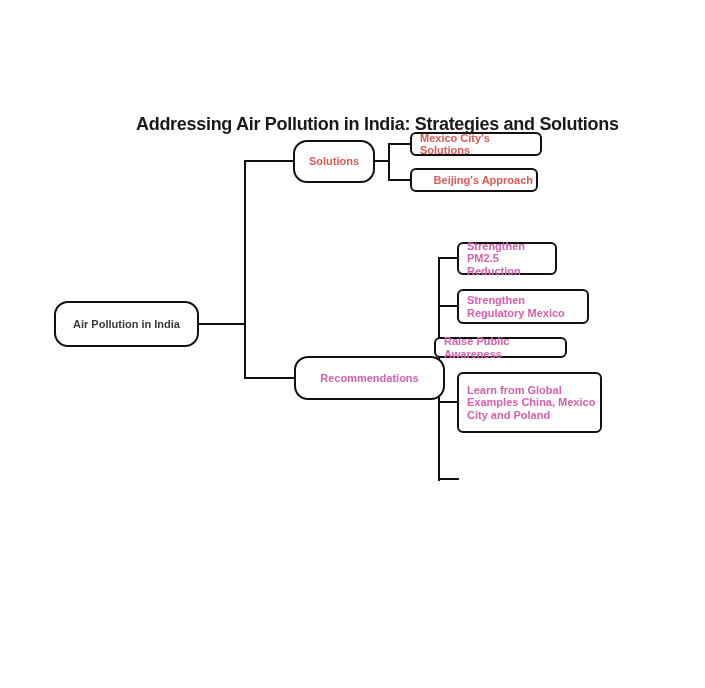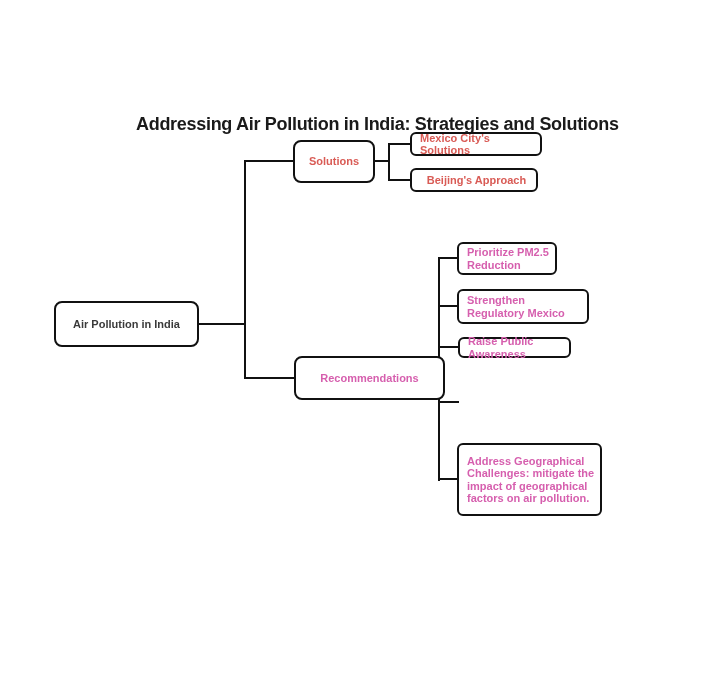--- a/index.html
+++ b/index.html
@@ -37,24 +37,24 @@
     box-sizing: border-box;
     background: var(--color-background, #ffffff);
     border: 2px solid var(--color-border, #111111);
     display: flex;
     align-items: center;
     font-weight: bold;
     font-size: 11px;
     line-height: 1.12;
     cursor: default;
   }
-  .node.big { border-radius: 8px; }
+  .node.big { border-radius: 14px; }
   .node.small { border-radius: 6px; }
   .node.center { justify-content: center; text-align: center; }
-  .node.left { justify-content: center; text-align: left; padding-left: 8px; padding-right: 3px; }
+  .node.left { justify-content: flex-end; text-align: left; padding-left: 8px; padding-right: 3px; }
   .node.root-style   { color: var(--color-root-text, #3a3a3a); }
   .node.solutions-style { color: var(--color-solutions, #d95b55); }
   .node.recommendations-style { color: var(--color-recommendations, #d65fae); }
 </style>
 </head>
 <body>
 
 <div class="canvas">
 
   <h1 class="title">Addressing Air Pollution in India: Strategies and Solutions</h1>
@@ -91,29 +91,29 @@
 
   <div class="node small left solutions-style" style="left:410px; top:168px; width:128px; height:24px">
     <span>Beijing's Approach</span>
   </div>
 
   <div class="node big center recommendations-style" style="left:294px; top:356px; width:151px; height:44px">
     <span>Recommendations</span>
   </div>
 
   <div class="node small left recommendations-style" style="left:457px; top:242px; width:100px; height:33px">
-    <span>Prioritize PM2.5 Reduction</span>
+    <span>Strengthen PM2.5 Reduction</span>
   </div>
 
   <div class="node small left recommendations-style" style="left:457px; top:289px; width:132px; height:35px">
     <span>Strengthen Regulatory Mexico</span>
   </div>
 
-  <div class="node small left recommendations-style" style="left:458px; top:337px; width:113px; height:21px">
+  <div class="node small left recommendations-style" style="left:434px; top:337px; width:133px; height:21px">
     <span>Raise Public Awareness</span>
   </div>
 
+  <div class="node small left recommendations-style" style="left:457px; top:372px; width:145px; height:61px">
+    <span>Learn from Global Examples China, Mexico City and Poland</span>
+  </div>
 
-  <div class="node small left recommendations-style" style="left:457px; top:443px; width:145px; height:73px">
-    <span>Address Geographical Challenges: mitigate the impact of geographical factors on air pollution.</span>
-  </div>
 
 </div>
 
 </body></html>

